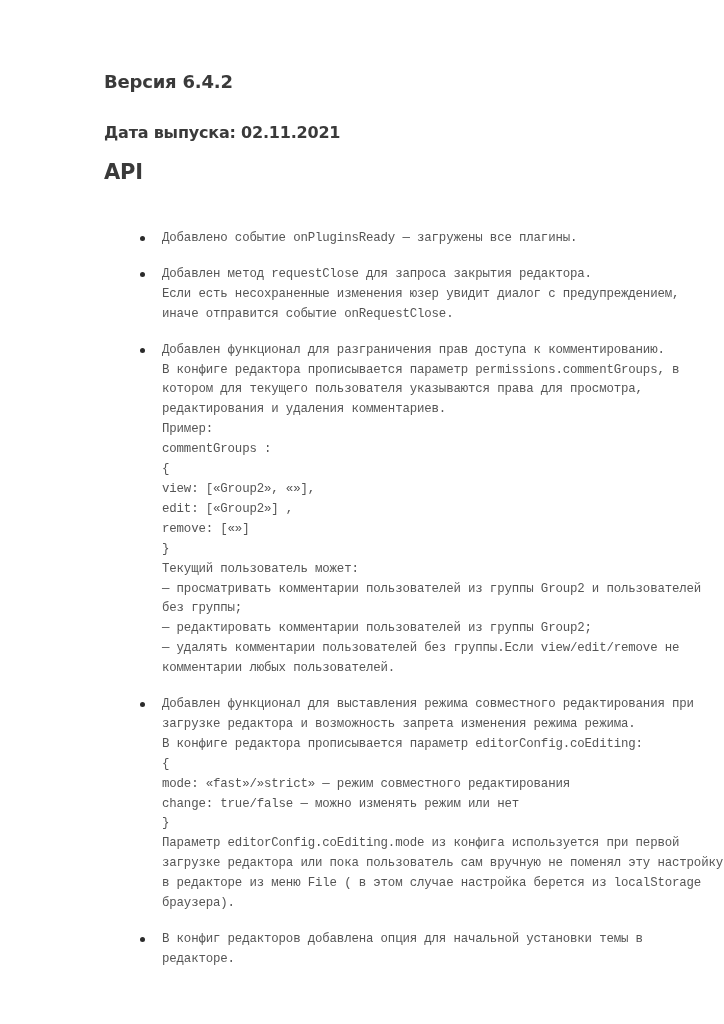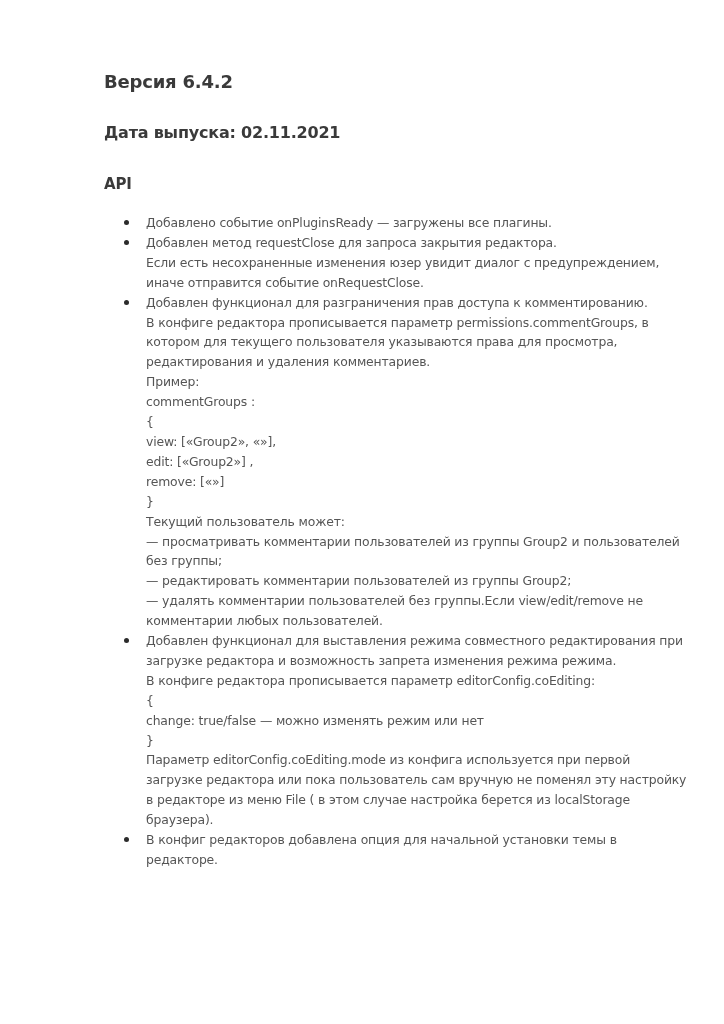--- a/index.html
+++ b/index.html
@@ -24,35 +24,36 @@
     .h {
       position: absolute;
       left: 104px;
       margin: 0;
       color: #3a3a3a;
       font-weight: bold;
       letter-spacing: -0.2px;
     }
     .h-version { top: 71px; font-size: 18px; }
     .h-date { top: 123px; font-size: 16px; }
-    .h-api { top: 175px; font-size: 15px; }
+    .h-api { top: 160px; font-size: 21px; }
 
     .list {
       position: absolute;
       left: 146px;
       top: 213px;
       width: 540px;
       margin: 0;
       padding: 0;
       list-style: none;
     }
     .item {
       position: relative;
-      margin: 0;
+      margin: 16px;
       padding: 0;
+      font-family: Liberation Mono, monospace;
     }
     .bullet {
       position: absolute;
       left: -22px;
       top: 7px;
       width: 5px;
       height: 5px;
       border-radius: 50%;
       background: #2b2b2b;
     }
@@ -107,20 +108,21 @@
       <span class="line">— удалять комментарии пользователей без группы.Если view/edit/remove не</span>
       <span class="line">комментарии любых пользователей.</span>
     </li>
 
     <li class="item">
       <span class="bullet"></span>
       <span class="line">Добавлен функционал для выставления режима совместного редактирования при</span>
       <span class="line">загрузке редактора и возможность запрета изменения режима режима.</span>
       <span class="line">В конфиге редактора прописывается параметр editorConfig.coEditing:</span>
       <span class="line">{</span>
+      <span class="line">mode: «fast»/»strict» — режим совместного редактирования</span>
       <span class="line">change: true/false — можно изменять режим или нет</span>
       <span class="line">}</span>
       <span class="line">Параметр editorConfig.coEditing.mode из конфига используется при первой</span>
       <span class="line">загрузке редактора или пока пользователь сам вручную не поменял эту настройку</span>
       <span class="line">в редакторе из меню File ( в этом случае настройка берется из localStorage</span>
       <span class="line">браузера).</span>
     </li>
 
 
     <li class="item">

